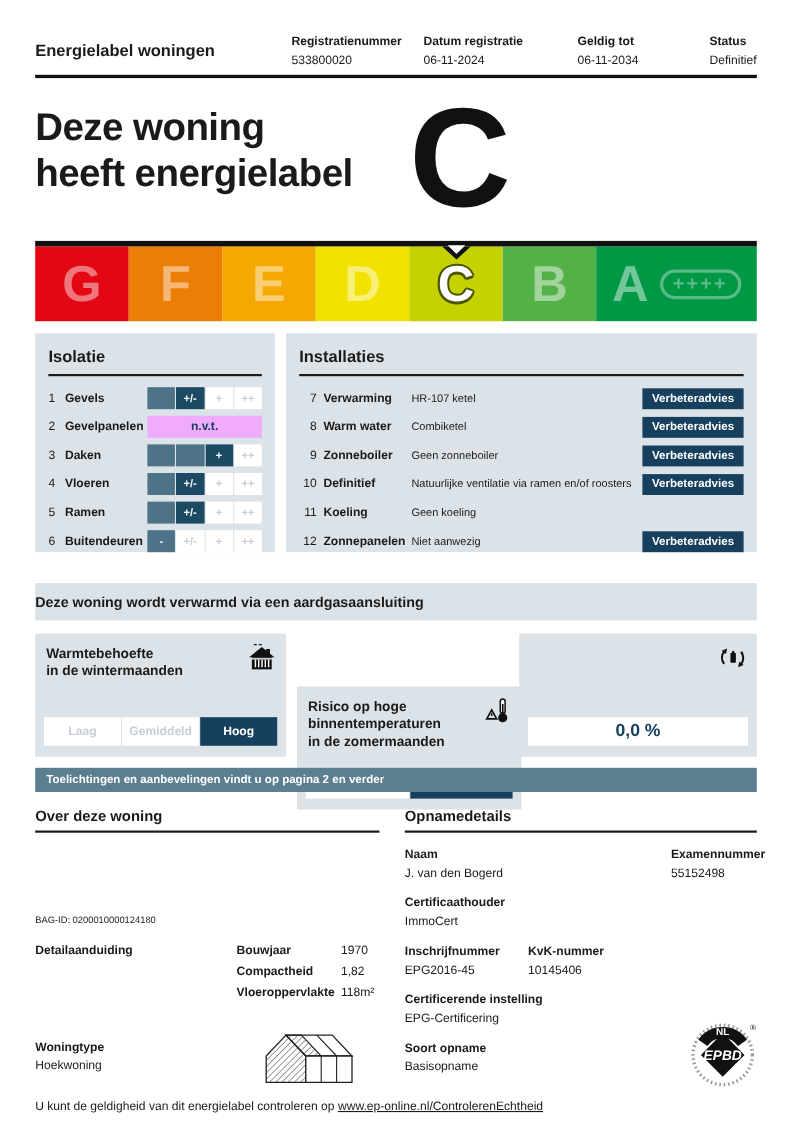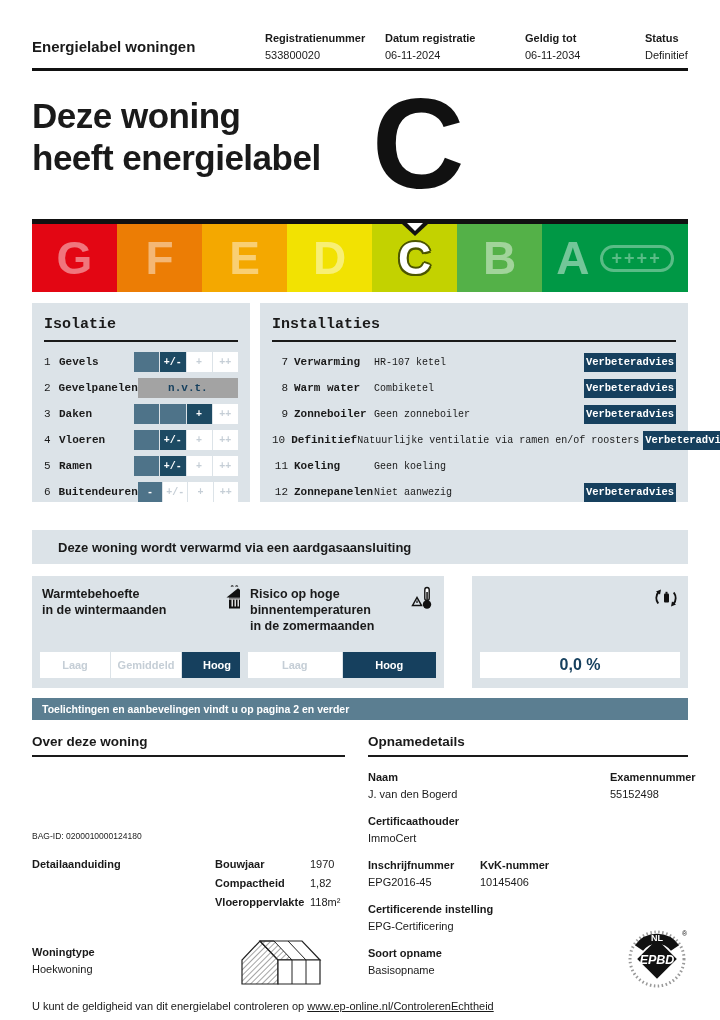--- a/index.html
+++ b/index.html
@@ -27,50 +27,50 @@
         border-top:11px solid transparent;border-bottom:11px solid transparent;z-index:2;}
   .band-badge{border:3px solid rgba(255,255,255,0.35);color:rgba(255,255,255,0.35);
         font-weight:bold;font-size:18px;letter-spacing:2px;border-radius:14px;
         padding:0 9px;margin-left:10px;line-height:21px;}
   .notch-outer{position:absolute;top:5px;width:0;height:0;transform:translateX(-50%);z-index:4;
         border-left:13px solid transparent;border-right:13px solid transparent;border-top:12px solid #111;}
   .notch-inner{position:absolute;top:4px;width:0;height:0;transform:translateX(-50%);z-index:5;
         border-left:8px solid transparent;border-right:8px solid transparent;border-top:8px solid #fff;}
 
   
-  .panel{position:absolute;top:303px;height:199px;background:#dce3e8;box-sizing:border-box;font-family:Liberation Mono, monospace;}
+  .panel{position:absolute;top:303px;height:199px;background:#dce3e8;box-sizing:border-box;}
   .panel-iso{left:32px;width:218px;}
   .panel-inst{left:260px;width:428px;}
   .panel-title{font-size:15px;font-weight:bold;margin:13px 12px 0;padding-bottom:7px;border-bottom:2px solid #1a1a1a;}
   .rows{margin:7px 12px 0;}
   .iso-row{display:flex;align-items:center;height:26px;font-size:11px;}
   .iso-num{width:12px;}
   .iso-label{font-weight:bold;flex:1;padding-left:3px;}
   .iso-cells{width:104px;display:flex;gap:1px;}
   .iso-cell{flex:1;height:20px;display:flex;align-items:center;justify-content:center;font-weight:bold;font-size:10px;}
   .iso-cell.filled{background:#4e7389;color:#fff;}
   .iso-cell.current{background:#1d4a63;color:#fff;}
   .iso-cell.empty{background:#fff;color:#c5ced6;}
-  .iso-nvt{width:100%;height:20px;background:#a3a3a3;color:#16405e;font-weight:bold;font-size:11px;
+  .iso-nvt{width:100%;height:20px;background:#f0abfc;color:#16405e;font-weight:bold;font-size:11px;
         display:flex;align-items:center;justify-content:center;}
   .inst-row{display:flex;align-items:center;height:26px;font-size:11px;}
   .inst-num{width:16px;text-align:right;padding-right:6px;}
   .inst-label{font-weight:bold;width:80px;}
   .inst-value{flex:1;font-size:10px;white-space:nowrap;padding-right:4px;}
   .advice-btn{width:92px;height:19px;background:#16405e;color:#fff;font-weight:bold;font-size:10.5px;
         display:flex;align-items:center;justify-content:center;flex:none;cursor:pointer;}
   .advice-spacer{width:92px;flex:none;}
 
   
   .gas-banner{position:absolute;left:32px;width:656px;top:530px;height:34px;background:#dce3e8;
-        display:flex;align-items:center;padding-left:26px;box-sizing:border-box;font-size:13px;font-weight:bold;}
+        display:flex;align-items:center;padding-left:0;box-sizing:border-box;font-size:13px;font-weight:bold;}
 
   
   .box{position:absolute;top:576px;height:112px;background:#dce3e8;box-sizing:border-box;padding:10px;}
-  .box1{left:32px;width:228px;} .box2{left:240px;width:204px;} .box3{left:472px;width:216px;}
+  .box1{left:32px;width:228px;} .box2{left:270px;width:204px;margin-top:48px;} .box3{left:472px;width:216px;}
   .box-title{font-size:12.5px;font-weight:bold;line-height:16px;white-space:pre-line;}
   .box-icon{position:absolute;top:9px;right:9px;}
   .box-segments{position:absolute;left:8px;right:8px;bottom:10px;height:26px;display:flex;gap:1px;}
   .seg{flex:1;display:flex;align-items:center;justify-content:center;background:#fff;color:#c5ced6;
         font-size:11px;font-weight:bold;}
   .seg.selected{background:#16405e;color:#fff;}
   .box-value{position:absolute;left:8px;right:8px;bottom:10px;height:26px;background:#fff;color:#16405e;
         font-size:16px;font-weight:bold;display:flex;align-items:center;justify-content:center;}
 
   

